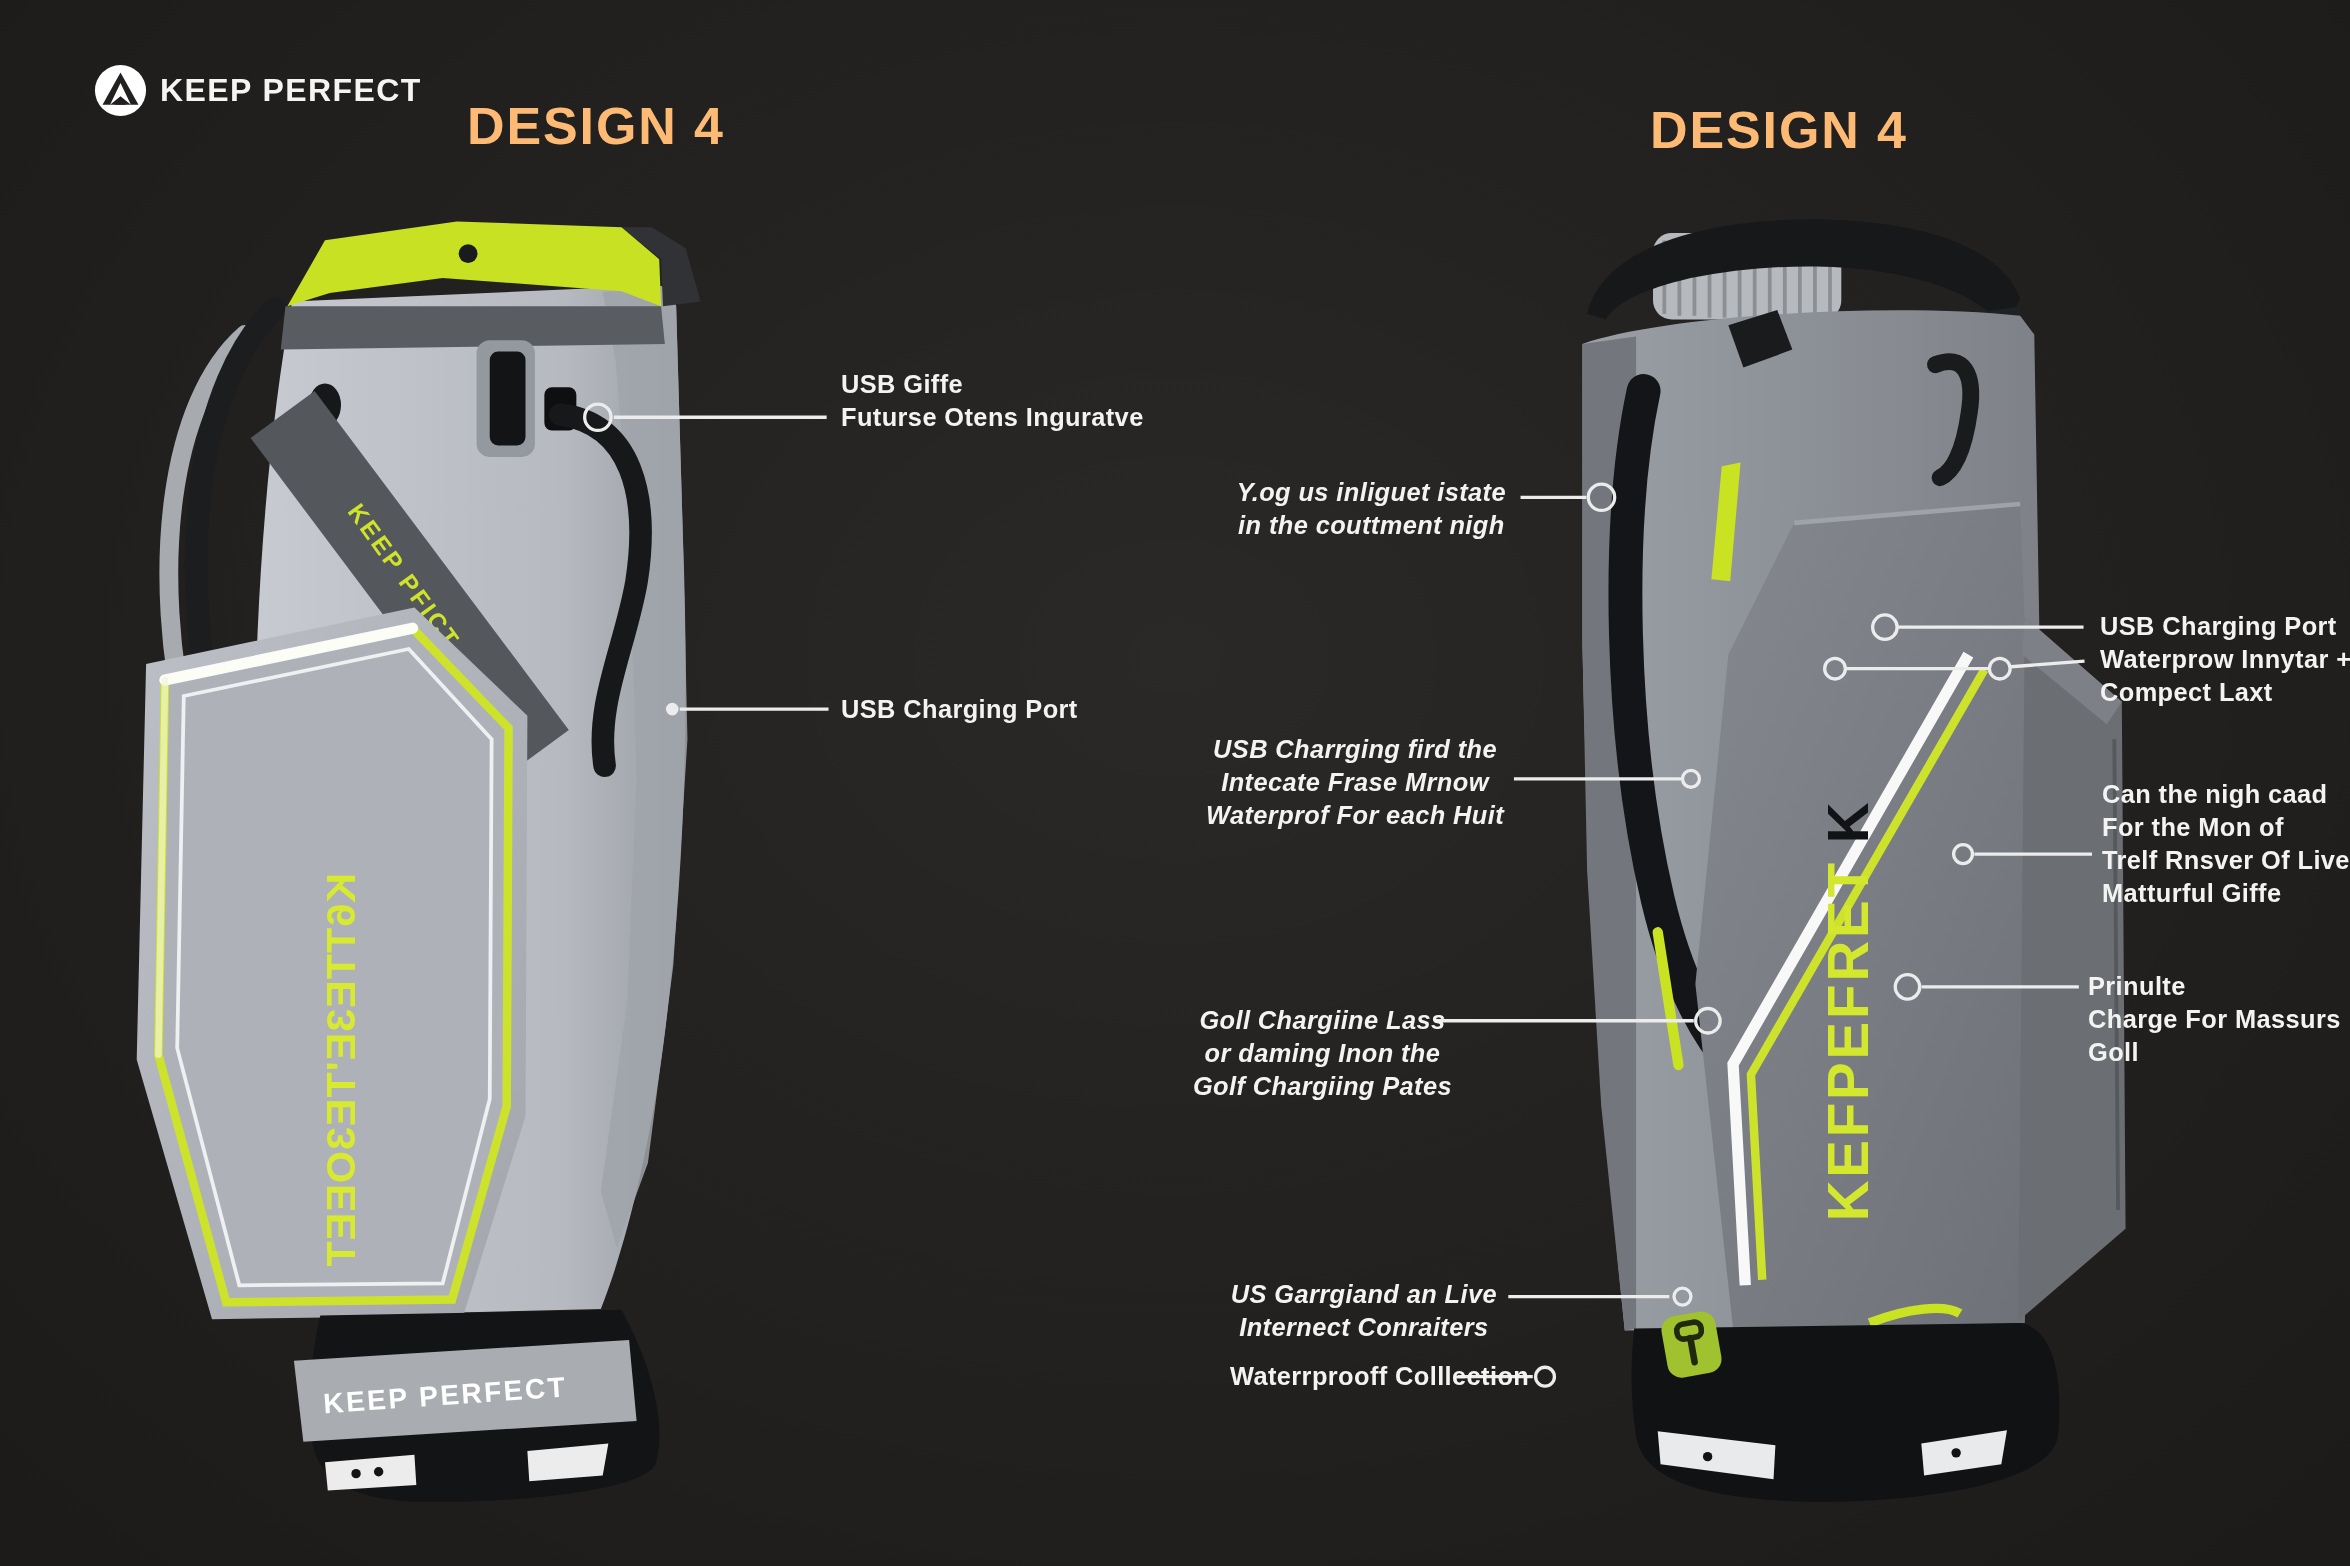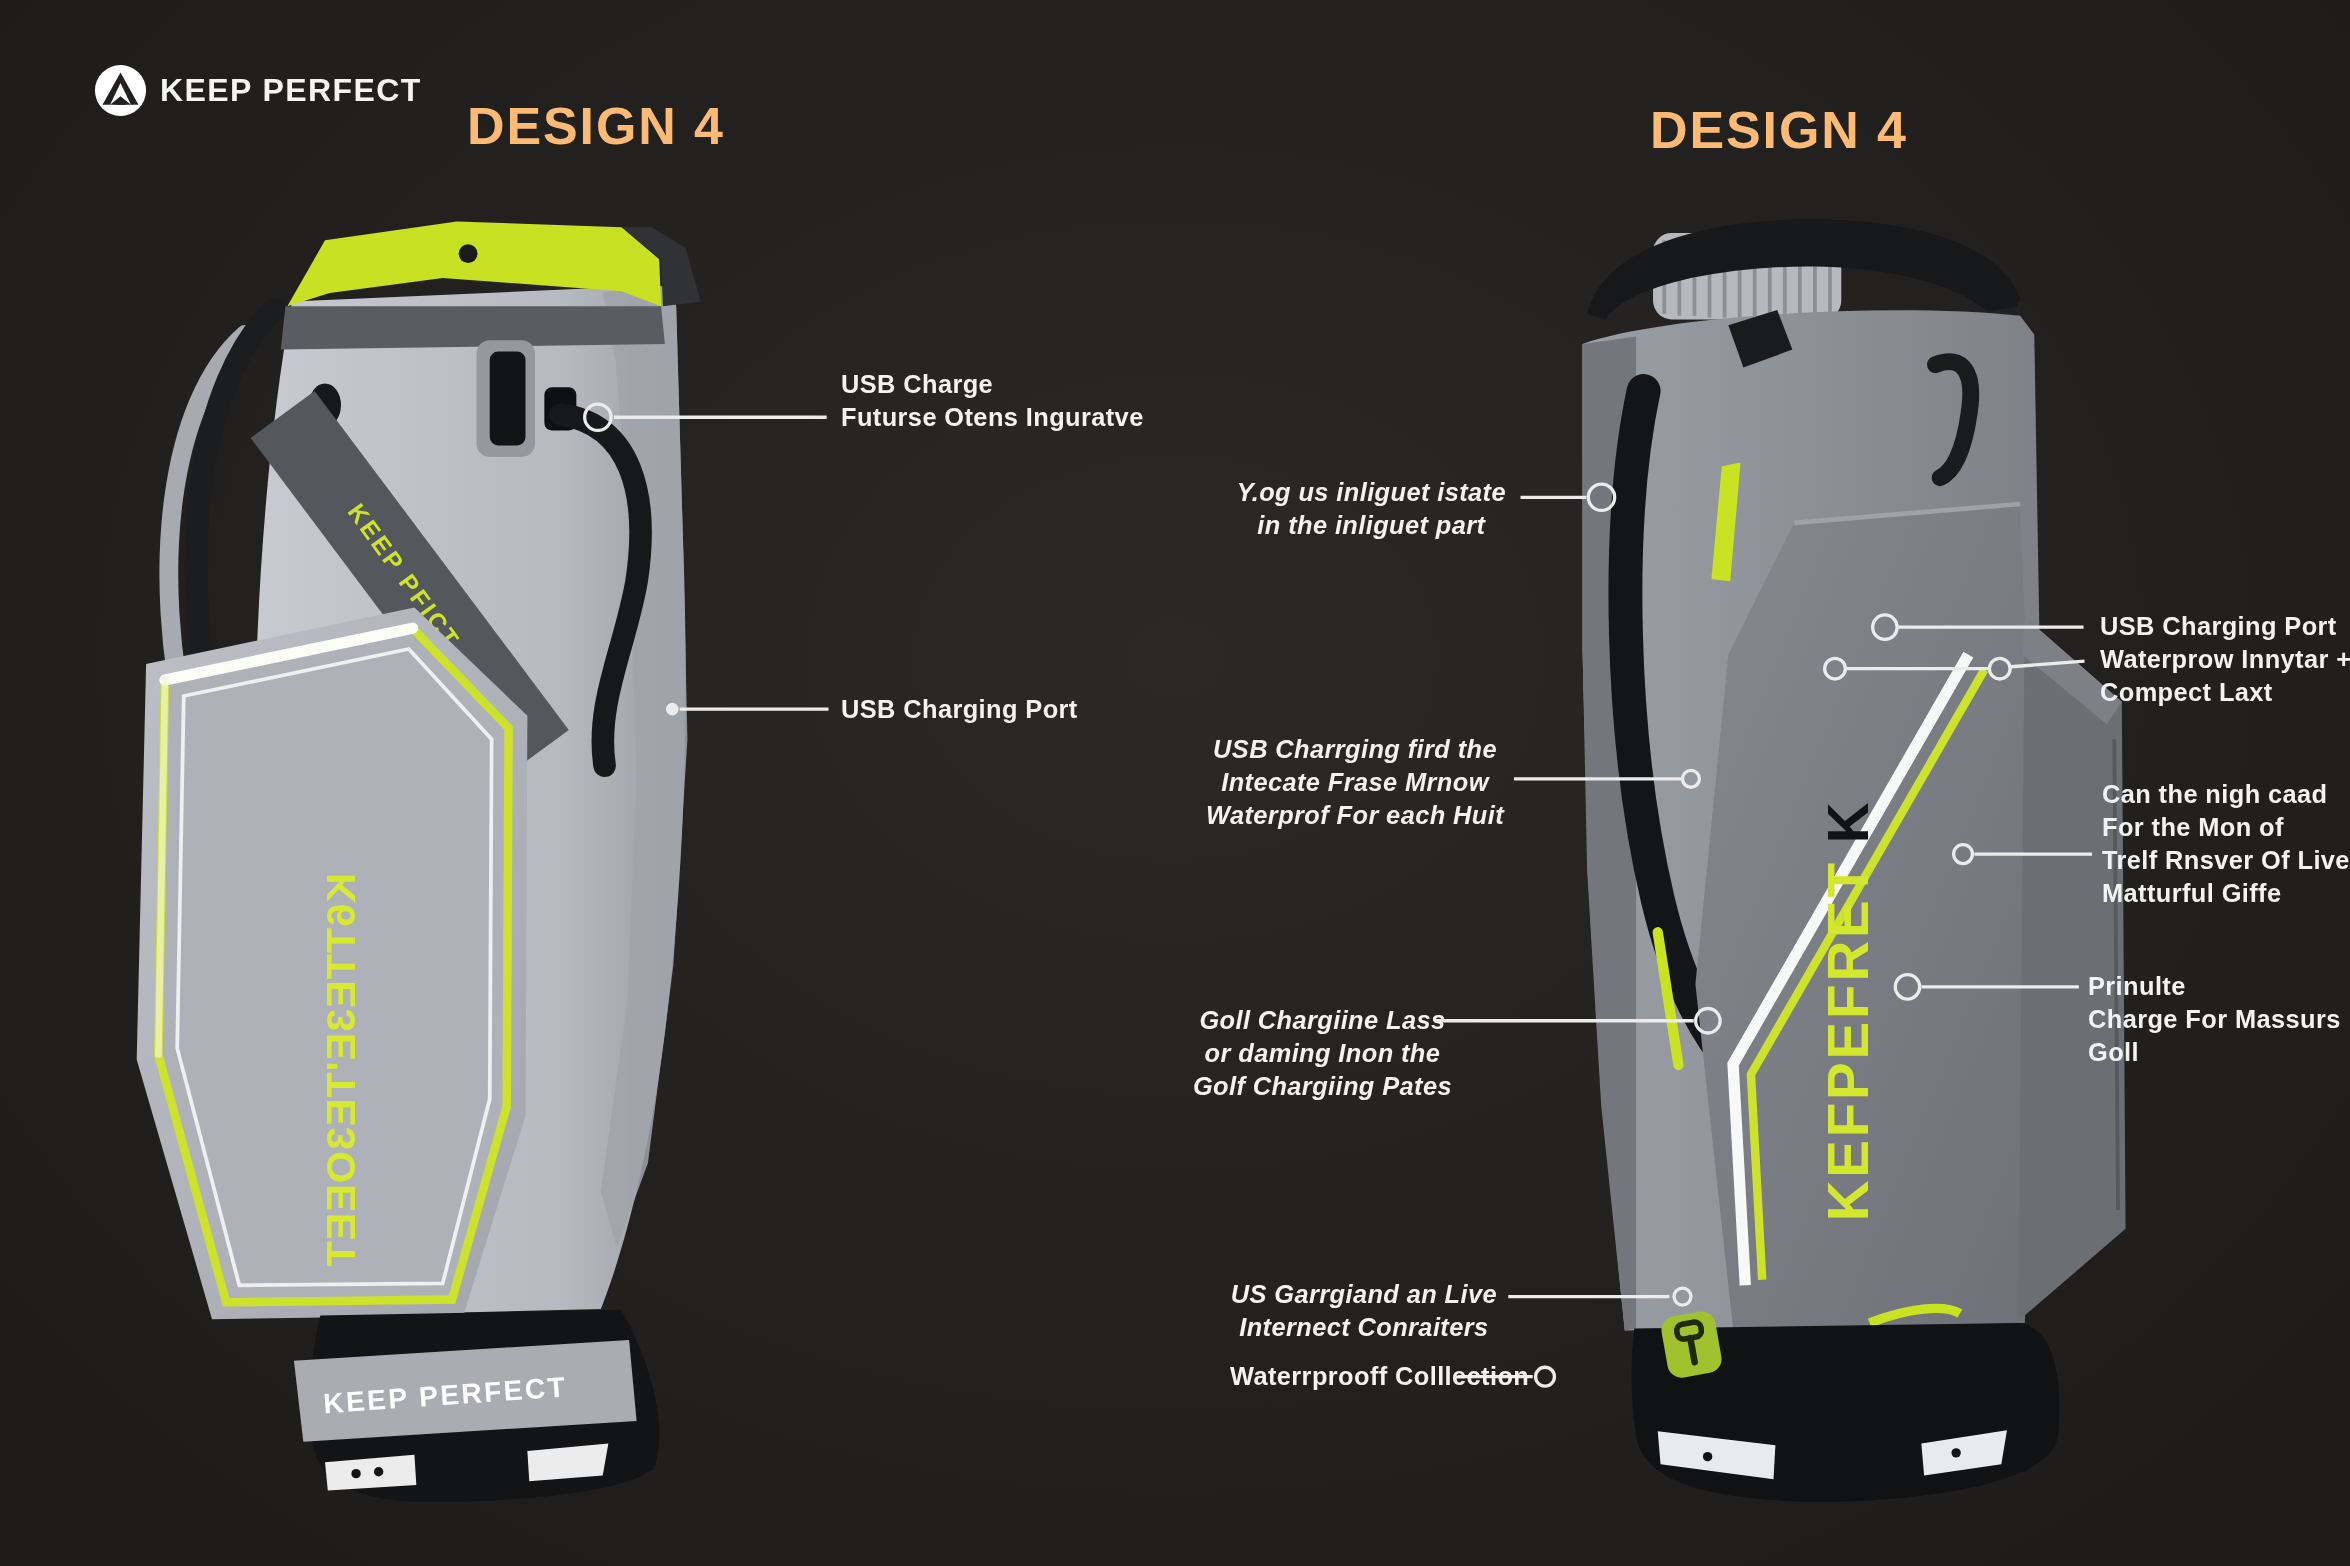--- a/index.html
+++ b/index.html
@@ -245,31 +245,31 @@
 
     <line x1="1602" y1="1377" x2="1773" y2="1377"></line>
     <circle cx="1787" cy="1377" r="9"></circle>
 
     <line x1="1548" y1="1462" x2="1628" y2="1462"></line>
     <circle cx="1641" cy="1462" r="10"></circle>
   </g>
 </svg>
 
 <div class="callout" id="co-l1">
-  <div>USB Charge</div>
+  <div>USB Giffe</div>
   <div>Futurse Otens Inguratve</div>
 </div>
 
 <div class="callout" id="co-l2">
   <div>USB Charging Port</div>
 </div>
 
 <div class="callout ra" id="co-r1">
   <div>Y.og us inliguet istate</div>
-  <div>in the inliguet part</div>
+  <div>in the couttment nigh</div>
 </div>
 
 <div class="callout" id="co-r2">
   <div>USB Charging Port</div>
   <div>Waterprow Innytar +</div>
   <div>Compect Laxt</div>
 </div>
 
 <div class="callout ra" id="co-r3">
   <div>USB Charrging fird the</div>

